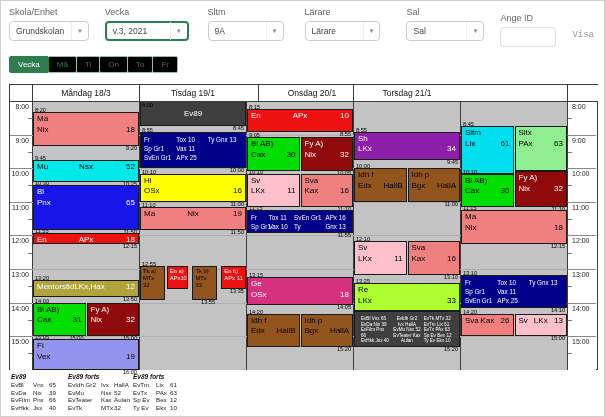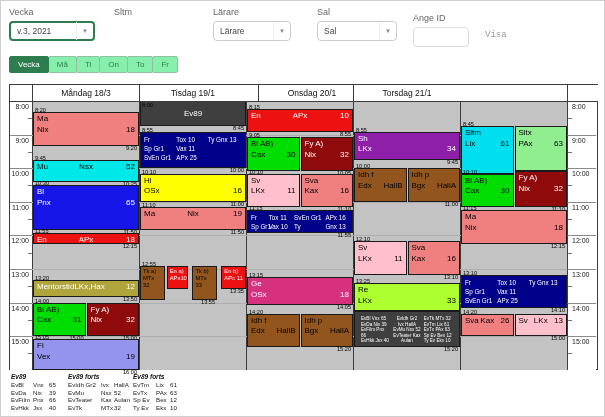--- a/index.html
+++ b/index.html
@@ -20,21 +20,21 @@
   .f-teacher{width:78px;margin-right:26px;}
   .f-room{width:80px;margin-right:16px;}
   .f-id{width:56px;margin-top:6px;}
   .idinput{height:20px;width:56px;border:1px solid #ddd;border-radius:4px;box-sizing:border-box;
            font-size:8.5px;padding:0 5px;font-family:"Liberation Sans",sans-serif;}
   .visa{font-size:9px;color:#9a9a9a;margin:22px 0 0 10px;background:none;border:none;cursor:pointer;
         font-family:Liberation Mono, monospace;}
 
   
   .tabs{position:absolute;top:55px;left:8px;display:flex;}
-  .tab{height:15px;line-height:15px;padding:0 8px;font-size:8px;color:#2e7d4f;background:#86efac;
+  .tab{height:15px;line-height:15px;padding:0 8px;font-size:8px;color:#2e7d4f;background:#000000;
        border:1px solid #93bfa3;border-radius:2px;margin-right:-1px;cursor:pointer;text-align:center;}
   .tab.active{background:#2e7d4f;color:#fff;border-color:#2e7d4f;z-index:2;}
 
   
   .grid{position:absolute;left:8px;top:83px;width:589px;height:286px;border:1px solid #3c3c3c;
         box-sizing:border-box;background:#fff;}
   .gh{position:absolute;top:0;height:16px;line-height:16px;text-align:center;font-size:8.5px;color:#111;
       border-left:1px solid #3c3c3c;box-sizing:border-box;background:#fff;z-index:3;}
   .ghead-line{position:absolute;left:0;right:0;top:16px;border-top:1px solid #3c3c3c;z-index:3;}
   .daybg{position:absolute;background:#c3c3c3;border-left:1px solid #3c3c3c;box-sizing:border-box;z-index:0;}
@@ -72,29 +72,40 @@
   .fnhead{font-size:6.5px;font-weight:bold;font-style:italic;color:#111;margin-bottom:1px;}
   .fnrow{display:flex;font-size:6.2px;color:#222;line-height:7.6px;}
   .fnrow span{display:inline-block;white-space:nowrap;}
 </style>
 </head>
 <body>
 
 <div id="app">
 
   <div class="controls">
+    <div class="field f-school">
+      <span class="f-label">Skola/Enhet</span>
+      <div class="selbox">
+        <span>Grundskolan</span>
+        <span class="arrow">▼</span>
+      </div>
+    </div>
     <div class="field f-week">
       <span class="f-label">Vecka</span>
       <div class="selbox active">
         <span>v.3, 2021</span>
         <span class="arrow">▼</span>
       </div>
     </div>
     <div class="field f-class">
       <span class="f-label">Sltm</span>
+      <div class="selbox">
+        <span>9A</span>
+        <span class="arrow">▼</span>
+      </div>
     </div>
     <div class="field f-teacher">
       <span class="f-label">Lärare</span>
       <div class="selbox">
         <span>Lärare</span>
         <span class="arrow">▼</span>
       </div>
     </div>
     <div class="field f-room">
       <span class="f-label">Sal</span>

